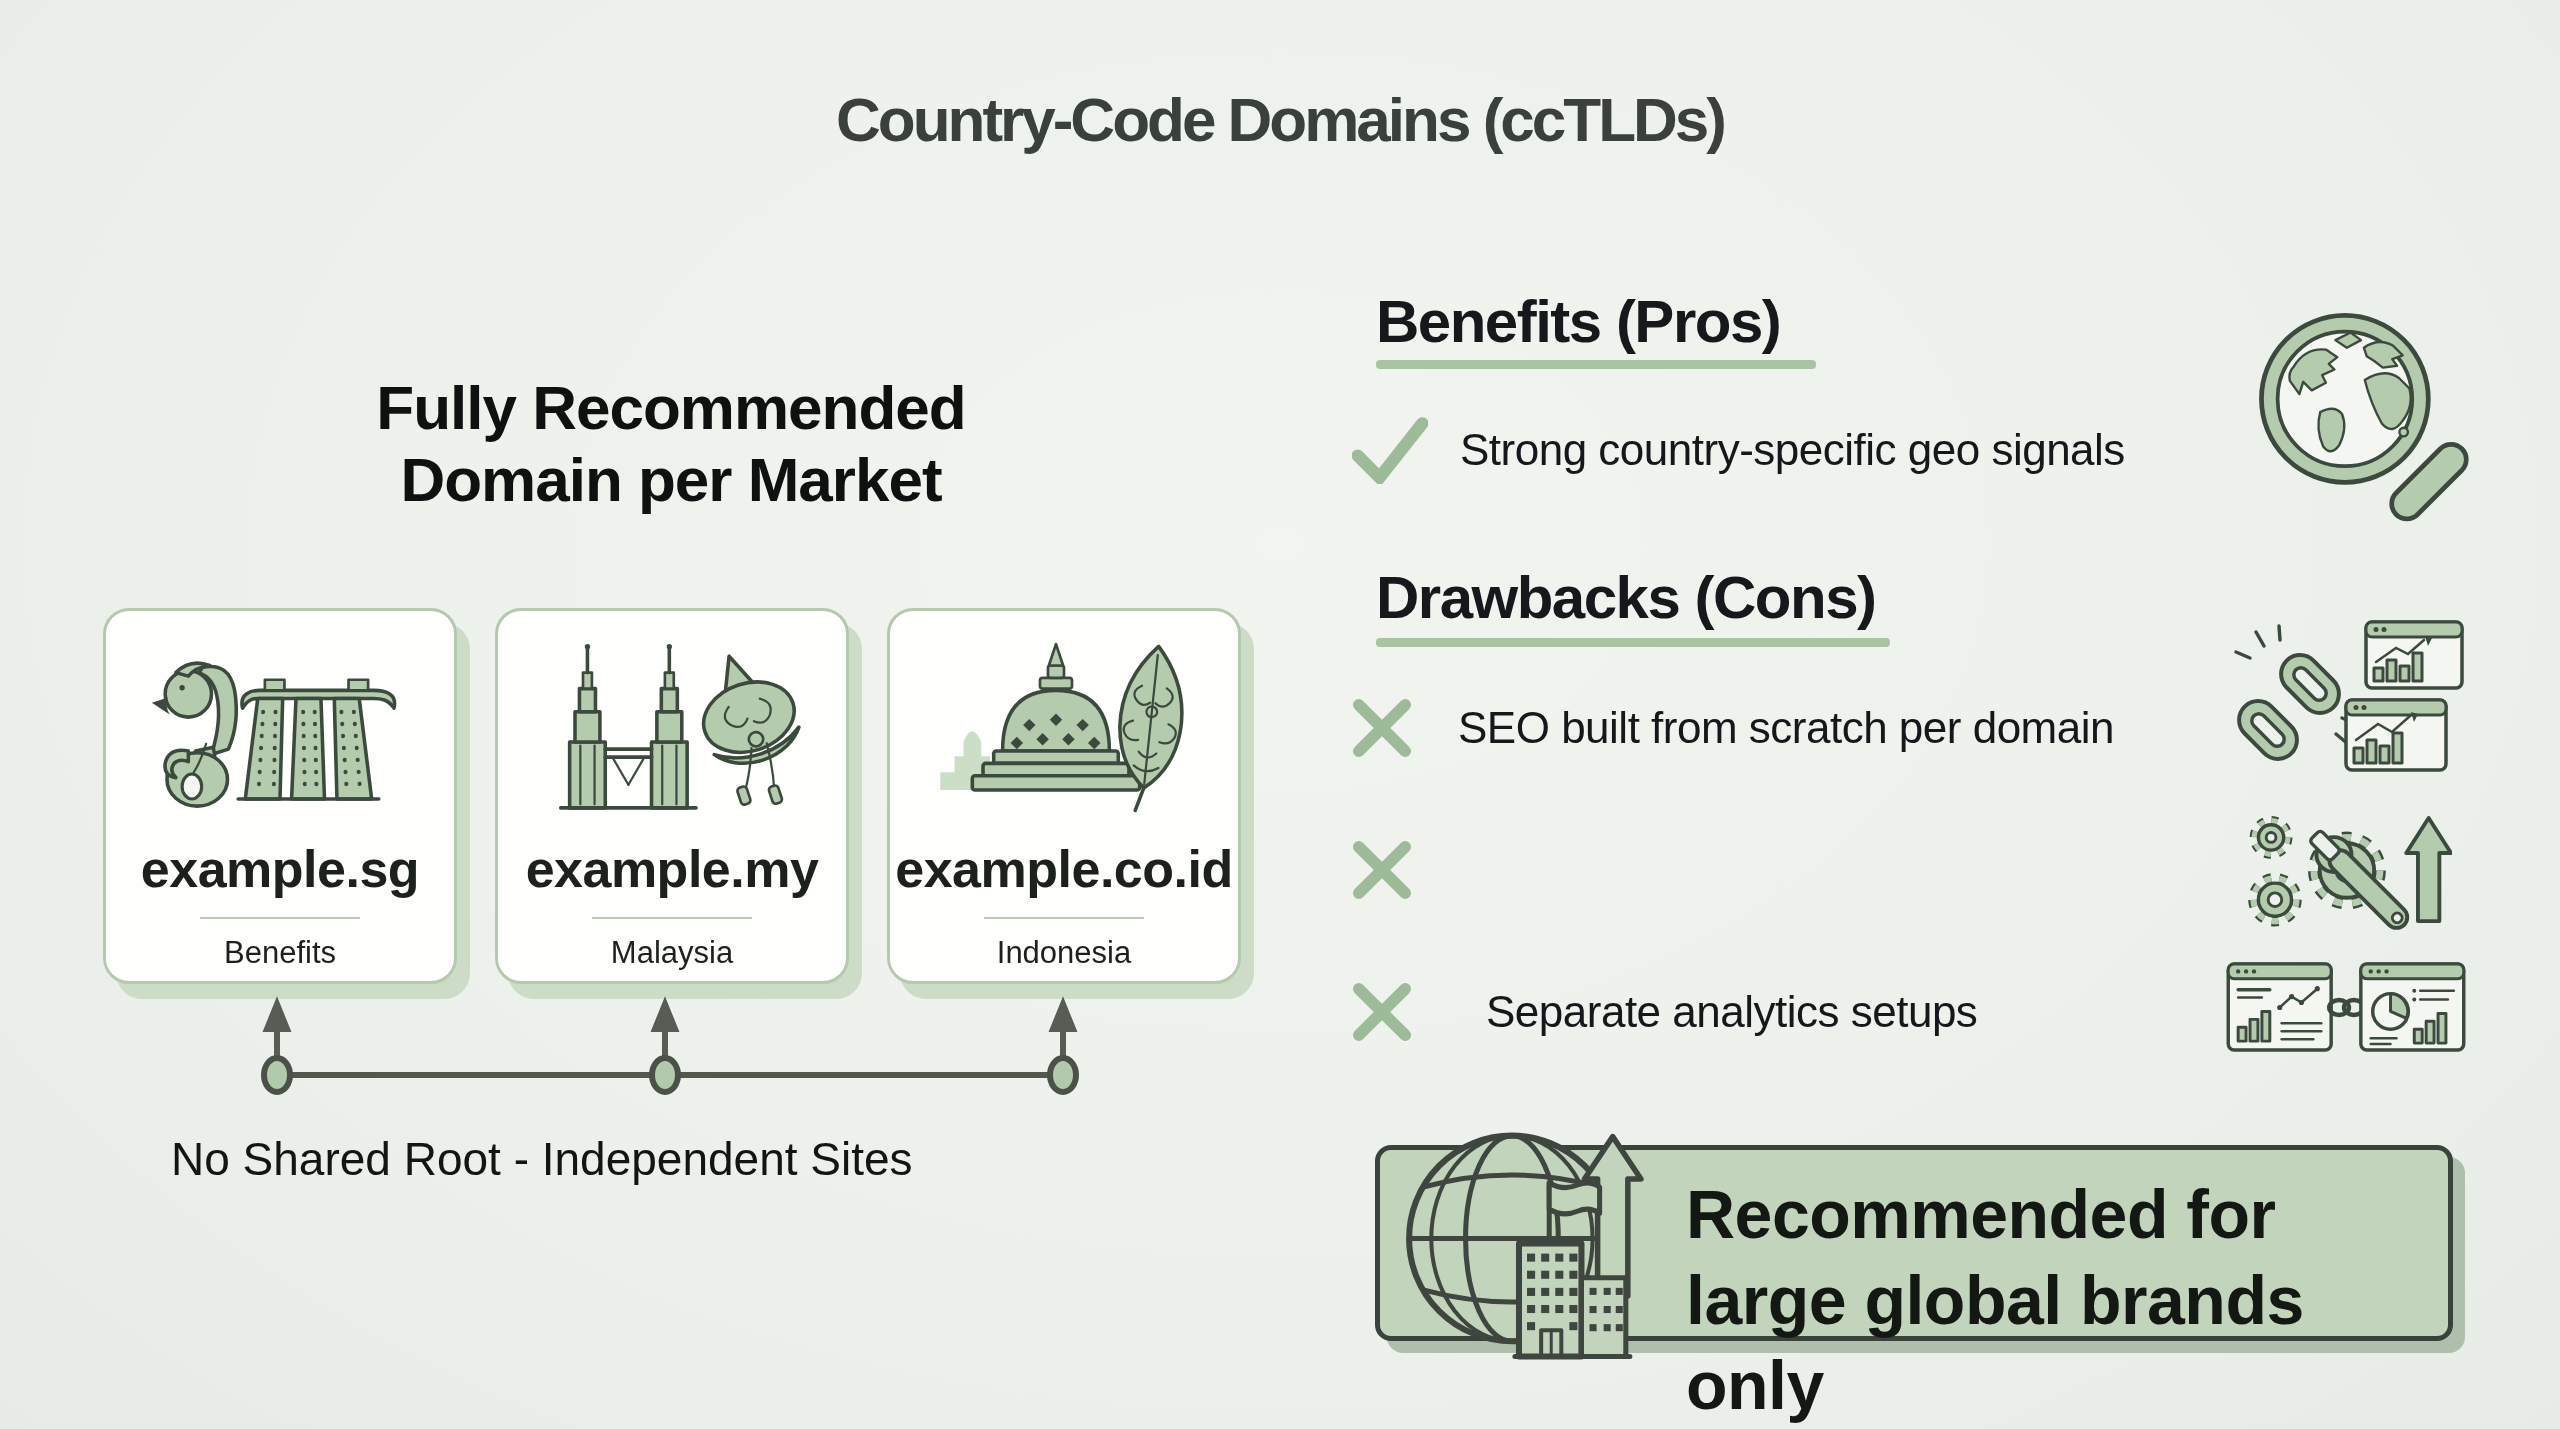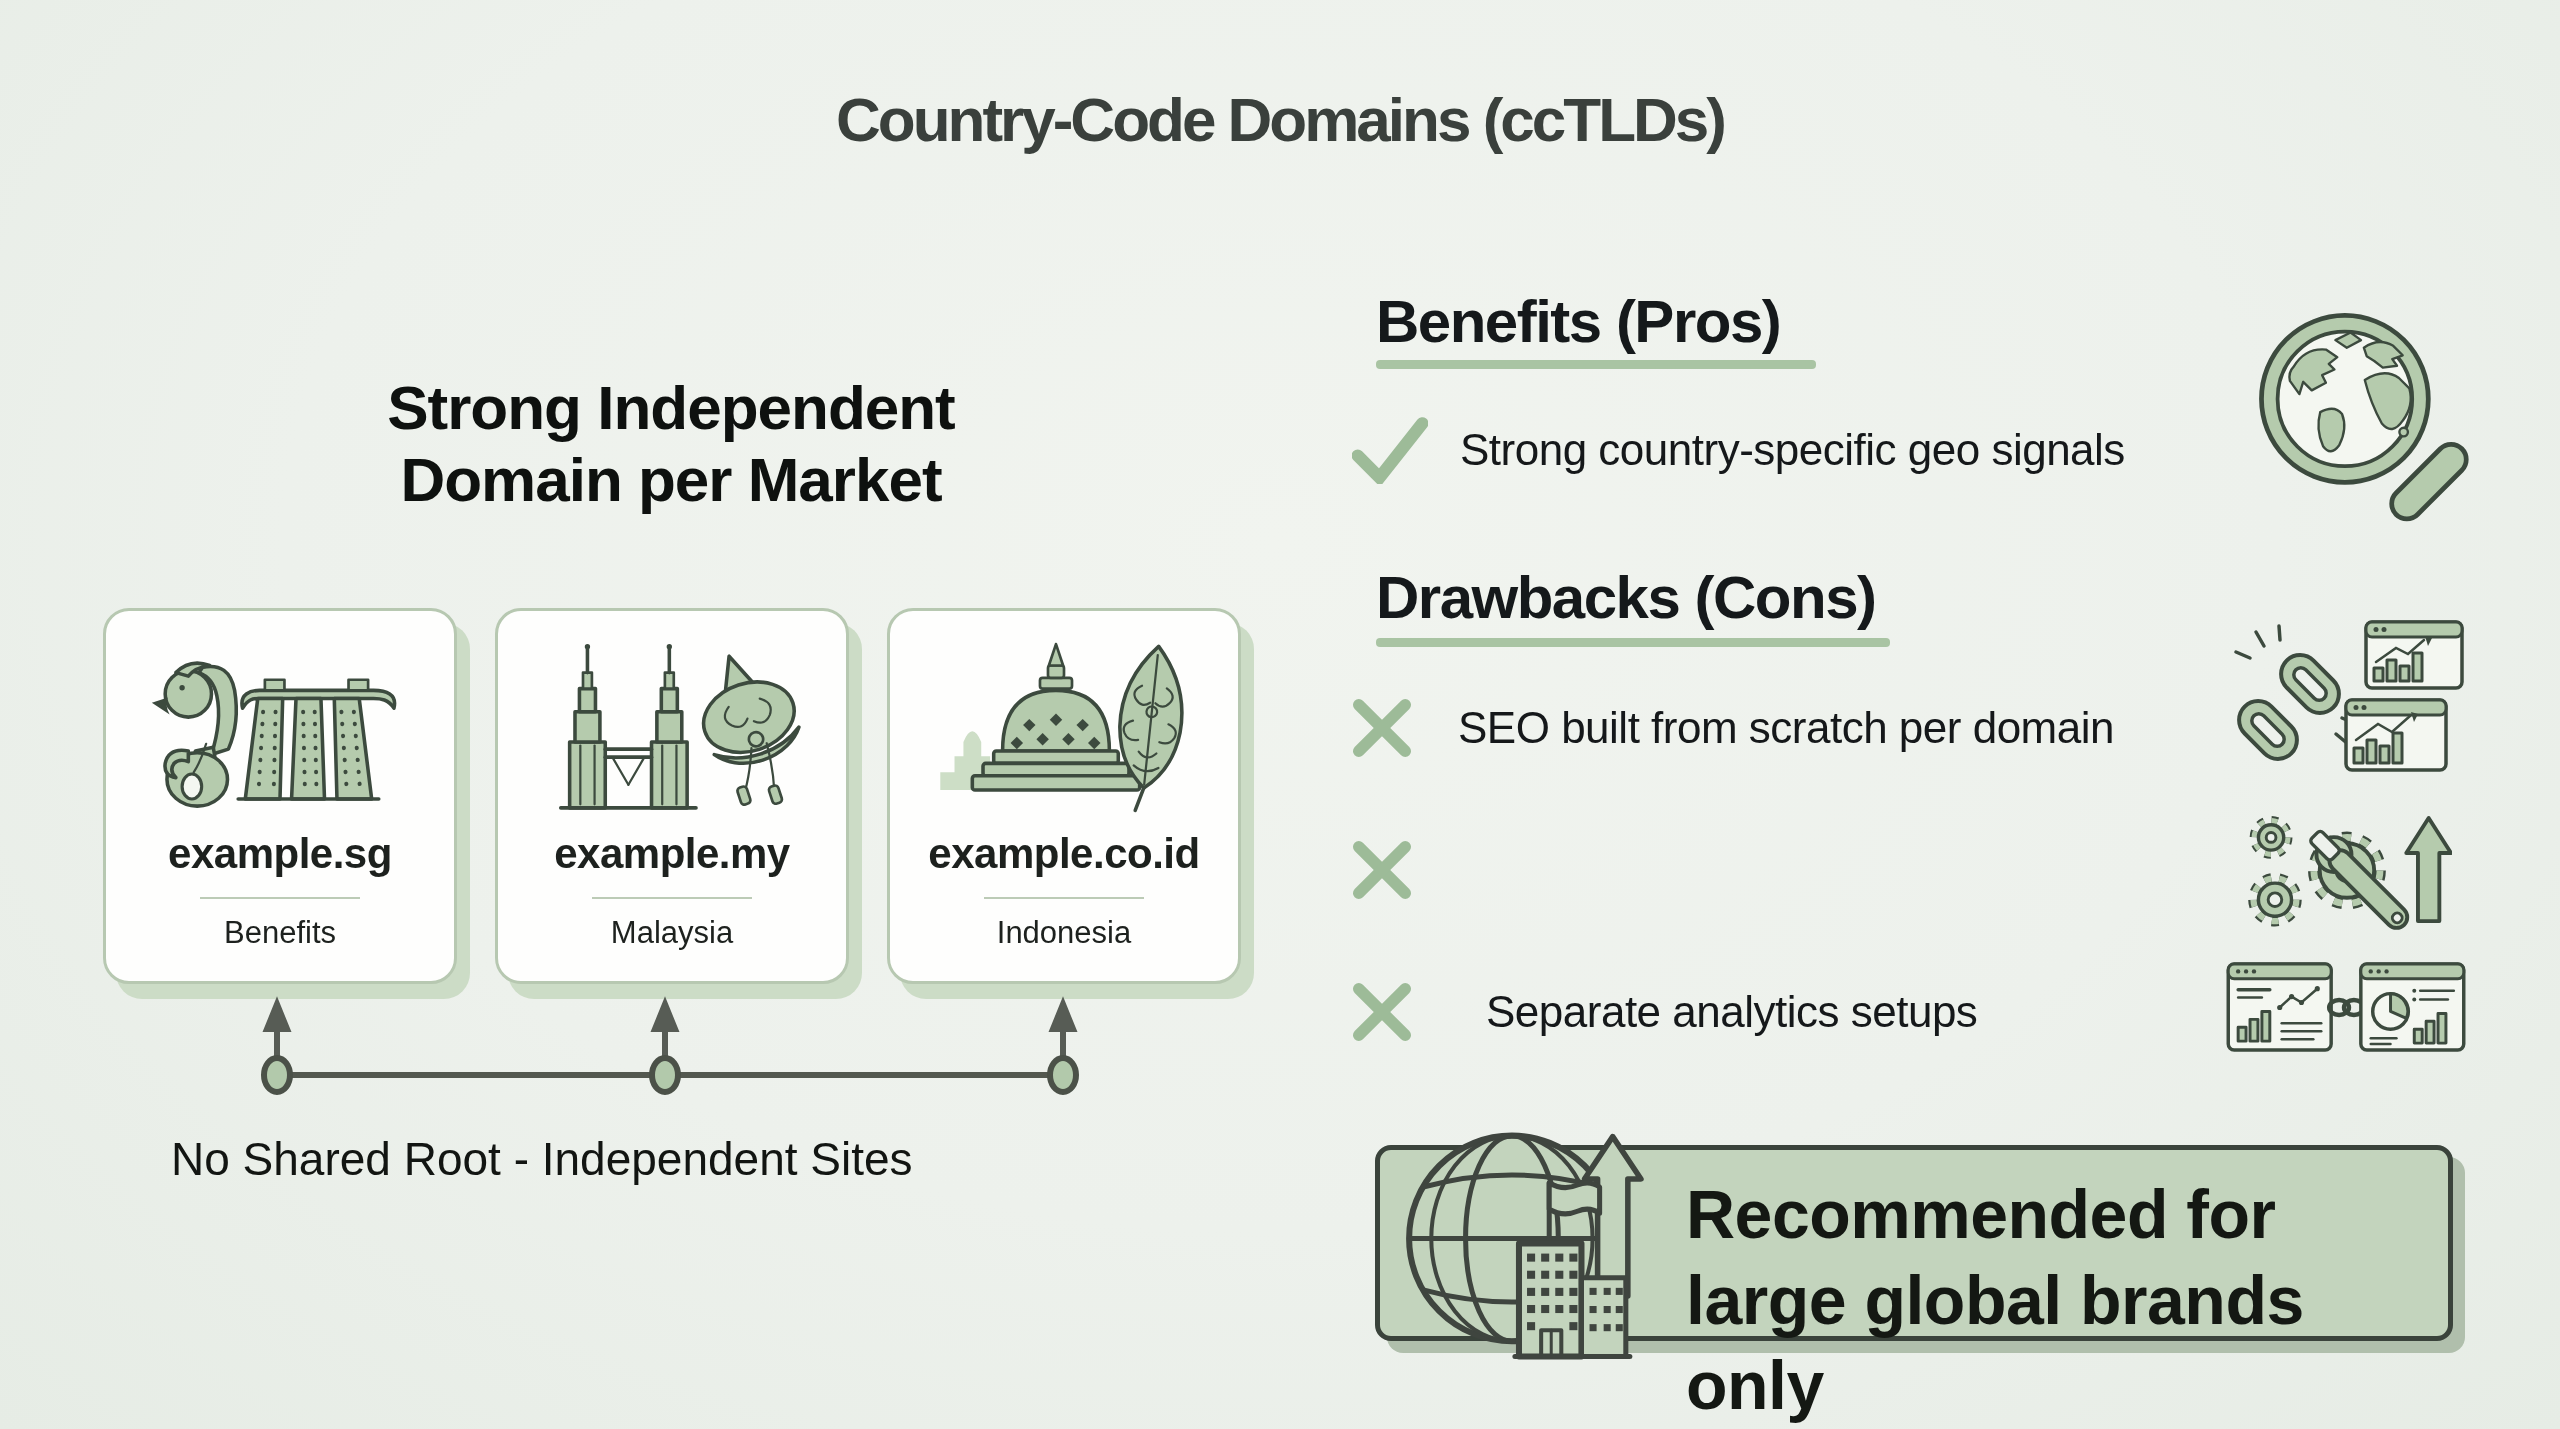--- a/index.html
+++ b/index.html
@@ -13,21 +13,21 @@
   #title{left:0;top:84px;width:2560px;text-align:center;font-size:62px;font-weight:700;
          letter-spacing:-3px;color:#3a403c;}
   
   #left-heading{left:171px;top:372px;width:1000px;text-align:center;font-size:62px;
                 font-weight:700;line-height:1.16;letter-spacing:-1px;color:#0e110f;}
   
   #cards{left:103px;top:608px;display:flex;gap:38px;}
   .card{width:354px;height:376px;background:#fefefd;border:3px solid #b7c8b1;border-radius:26px;
         box-shadow:13px 15px 0 #ccdcc6;box-sizing:border-box;display:flex;flex-direction:column;align-items:center;}
   .card-icon{margin-top:26px;height:178px;display:flex;align-items:center;justify-content:center;}
-  .card-domain{margin-top:18px;font-size:42px;font-weight:700;letter-spacing:-0.5px;color:#1d211e;line-height:1;}
+  .card-domain{margin-top:28px;font-size:52px;font-weight:700;letter-spacing:-0.5px;color:#1d211e;line-height:1;}
   .card-divider{margin-top:22px;width:160px;border-top:2px solid #bccbb6;}
   .card-country{margin-top:18px;font-size:31px;color:#1d211e;line-height:1;}
   
   #connector{left:180px;top:985px;}
   #caption{left:171px;top:1132px;width:1000px;text-align:left;font-size:46px;font-weight:500;color:#121512;}
   
   .sec-h{left:1376px;font-size:60px;font-weight:700;letter-spacing:-1.5px;color:#15191b;line-height:1;}
   #benefits-h{top:292px;}
   #drawbacks-h{top:568px;}
   .underline{left:1376px;height:9px;background:#a9c4a3;border-radius:4px;}
@@ -58,21 +58,21 @@
   .gbf{fill:#c3d4bd;stroke:#3f453f;stroke-width:6;stroke-linejoin:round;}
 </style>
 </head>
 <body>
 
 <div id="canvas">
 
   <div id="title" class="abs">Country-Code Domains (ccTLDs)</div>
 
   <div id="left-heading" class="abs">
-    <div>Strong Independent</div>
+    <div>Fully Recommended</div>
     <div>Domain per Market</div>
   </div>
 
   <div id="cards" class="abs">
 
     <div class="card">
       <div class="card-icon">
         <svg width="300" height="178" viewBox="0 0 310 200">
 
           <path class="sf" d="M113,80 C109,64 122,60 132,60 L260,60 C274,60 287,64 283,80 C277,70 268,69 260,69 L132,69 C124,69 119,70 113,80 Z"></path>

